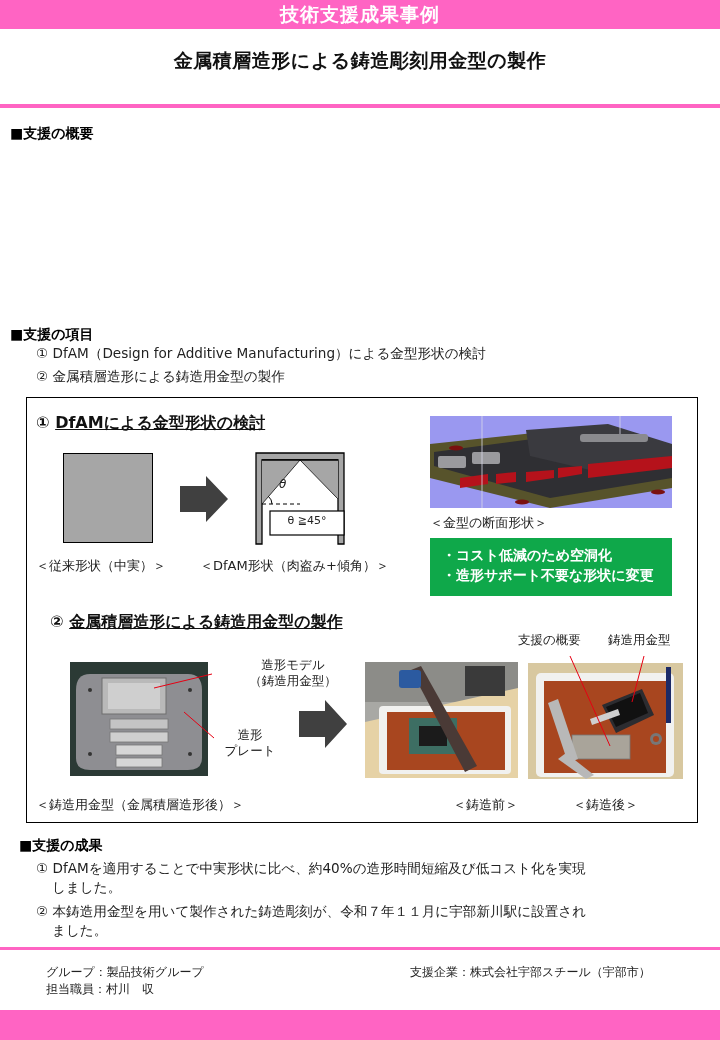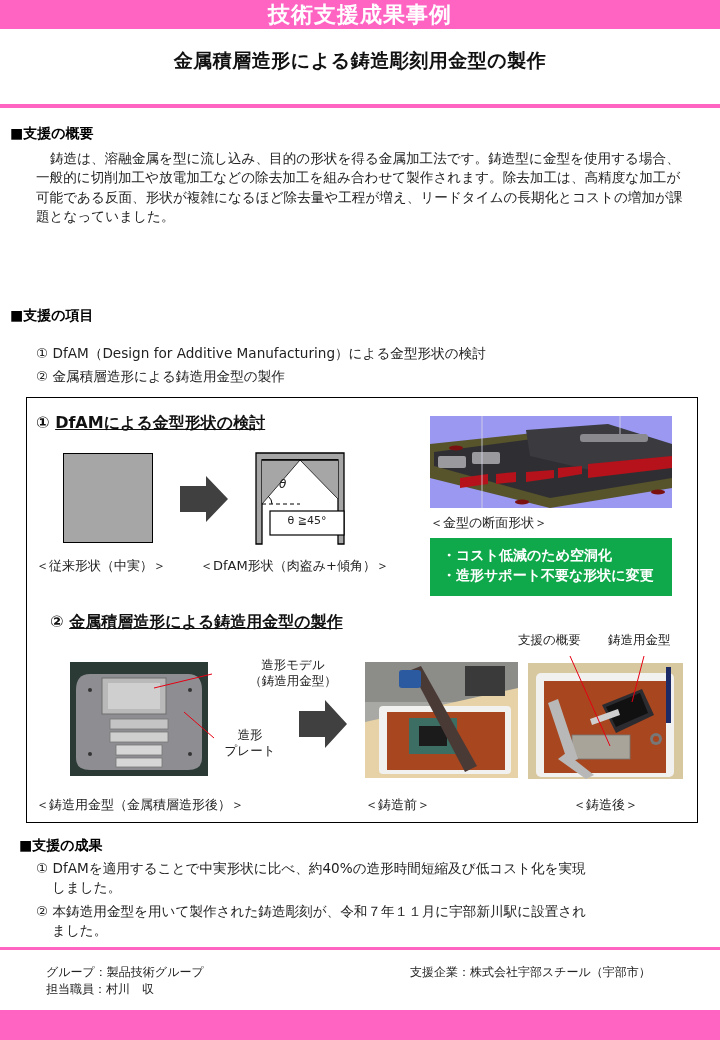--- a/index.html
+++ b/index.html
@@ -4,21 +4,21 @@
 <style>
   * { margin: 0; padding: 0; box-sizing: border-box; }
   html, body { width: 720px; height: 1040px; background: #ffffff; overflow: hidden; }
   body { position: relative; font-family: "DejaVu Sans", "Liberation Sans", sans-serif; color: #111; }
 
   .abs { position: absolute; }
 
   
   .top-band { left: 0; top: 0; width: 720px; height: 29px; background: #ff64c3; }
   .top-band-title { left: 0; top: 0; width: 720px; height: 43px; line-height: 29px; text-align: center;
-    color: #ffffff; font-weight: bold; font-size: 22px; letter-spacing: 1px; }
+    color: #ffffff; font-weight: bold; font-size: 19px; letter-spacing: 1px; }
   .page-title { left: 0; top: 48px; width: 720px; text-align: center; font-weight: bold; font-size: 19px; color: #111; letter-spacing: 0.5px; }
   .divider-pink { left: 0; width: 720px; height: 4px; background: #ff64c3; }
 
   
   .section-head { left: 10px; font-weight: bold; font-size: 14px; color: #000; }
   .para { left: 36px; width: 656px; font-size: 13.6px; line-height: 19.4px; color: #222; }
   .para p { text-indent: 14px; }
   .item-line { left: 36px; font-size: 13.6px; line-height: 20px; color: #222; }
 
   
@@ -43,24 +43,23 @@
 </head>
 <body>
 
 <div class="abs top-band"></div>
 <div class="abs top-band-title">技術支援成果事例</div>
 <div class="abs page-title">金属積層造形による鋳造彫刻用金型の製作</div>
 <div class="abs divider-pink" style="top:104px;"></div>
 
 <div class="abs section-head" style="top:125px;">■支援の概要</div>
 <div class="abs para" style="top:149px;">
-  <p>鋳造は、溶融金属を型に流し込み、目的の形状を得る金属加工法です。鋳造型に金型を使用する場合、一般的に切削加工や放電加工などの除去加工を組み合わせて製作されます。除去加工は、高精度な加工が可能である反面、形状が複雑になるほど除去量や工程が増え、リードタイムの長期化とコストの増加が課題となっていました。</p>
-</div>
-
-<div class="abs section-head" style="top:307px;">■支援の項目</div>
+</div>
+
+<div class="abs section-head" style="top:326px;">■支援の項目</div>
 <div class="abs item-line" style="top:343px;">① DfAM（Design for Additive Manufacturing）による金型形状の検討</div>
 <div class="abs item-line" style="top:366px;">② 金属積層造形による鋳造用金型の製作</div>
 
 <div class="abs frame"></div>
 
 <div class="abs sub-head" style="left:36px; top:413px;">
   <span>①</span>
   <span class="u">DfAMによる金型形状の検討</span>
 </div>
 
@@ -188,21 +187,21 @@
 </svg>
 
 <svg class="abs" style="left:550px; top:648px;" width="110" height="100" viewBox="0 0 110 100">
   <line x1="20" y1="8" x2="60" y2="98" stroke="#e60012" stroke-width="1"></line>
   <line x1="94" y1="8" x2="82" y2="54" stroke="#e60012" stroke-width="1"></line>
 </svg>
 <div class="abs label-small" style="left:518px; top:632px;">支援の概要</div>
 <div class="abs label-small" style="left:608px; top:632px;">鋳造用金型</div>
 
 <div class="abs caption" style="left:36px; top:796px;">＜鋳造用金型（金属積層造形後）＞</div>
-<div class="abs caption" style="left:365px; top:796px; width:153px; text-align:left;">＜鋳造前＞</div>
+<div class="abs caption" style="left:365px; top:796px; width:153px; text-align:right;">＜鋳造前＞</div>
 <div class="abs caption" style="left:528px; top:796px; width:155px; text-align:center;">＜鋳造後＞</div>
 
 <div class="abs section-head" style="top:837px;margin-left:9px;">■支援の成果</div>
 <div class="abs item-line" style="top:858px;">① DfAMを適用することで中実形状に比べ、約40%の造形時間短縮及び低コスト化を実現</div>
 <div class="abs item-line" style="top:877px; left:52px;">しました。</div>
 <div class="abs item-line" style="top:901px;">② 本鋳造用金型を用いて製作された鋳造彫刻が、令和７年１１月に宇部新川駅に設置され</div>
 <div class="abs item-line" style="top:920px; left:52px;">ました。</div>
 
 <div class="abs divider-pink" style="top:947px; height:3px;"></div>
 <div class="abs footer-text" style="left:46px; top:964px;">グループ：製品技術グループ</div>

